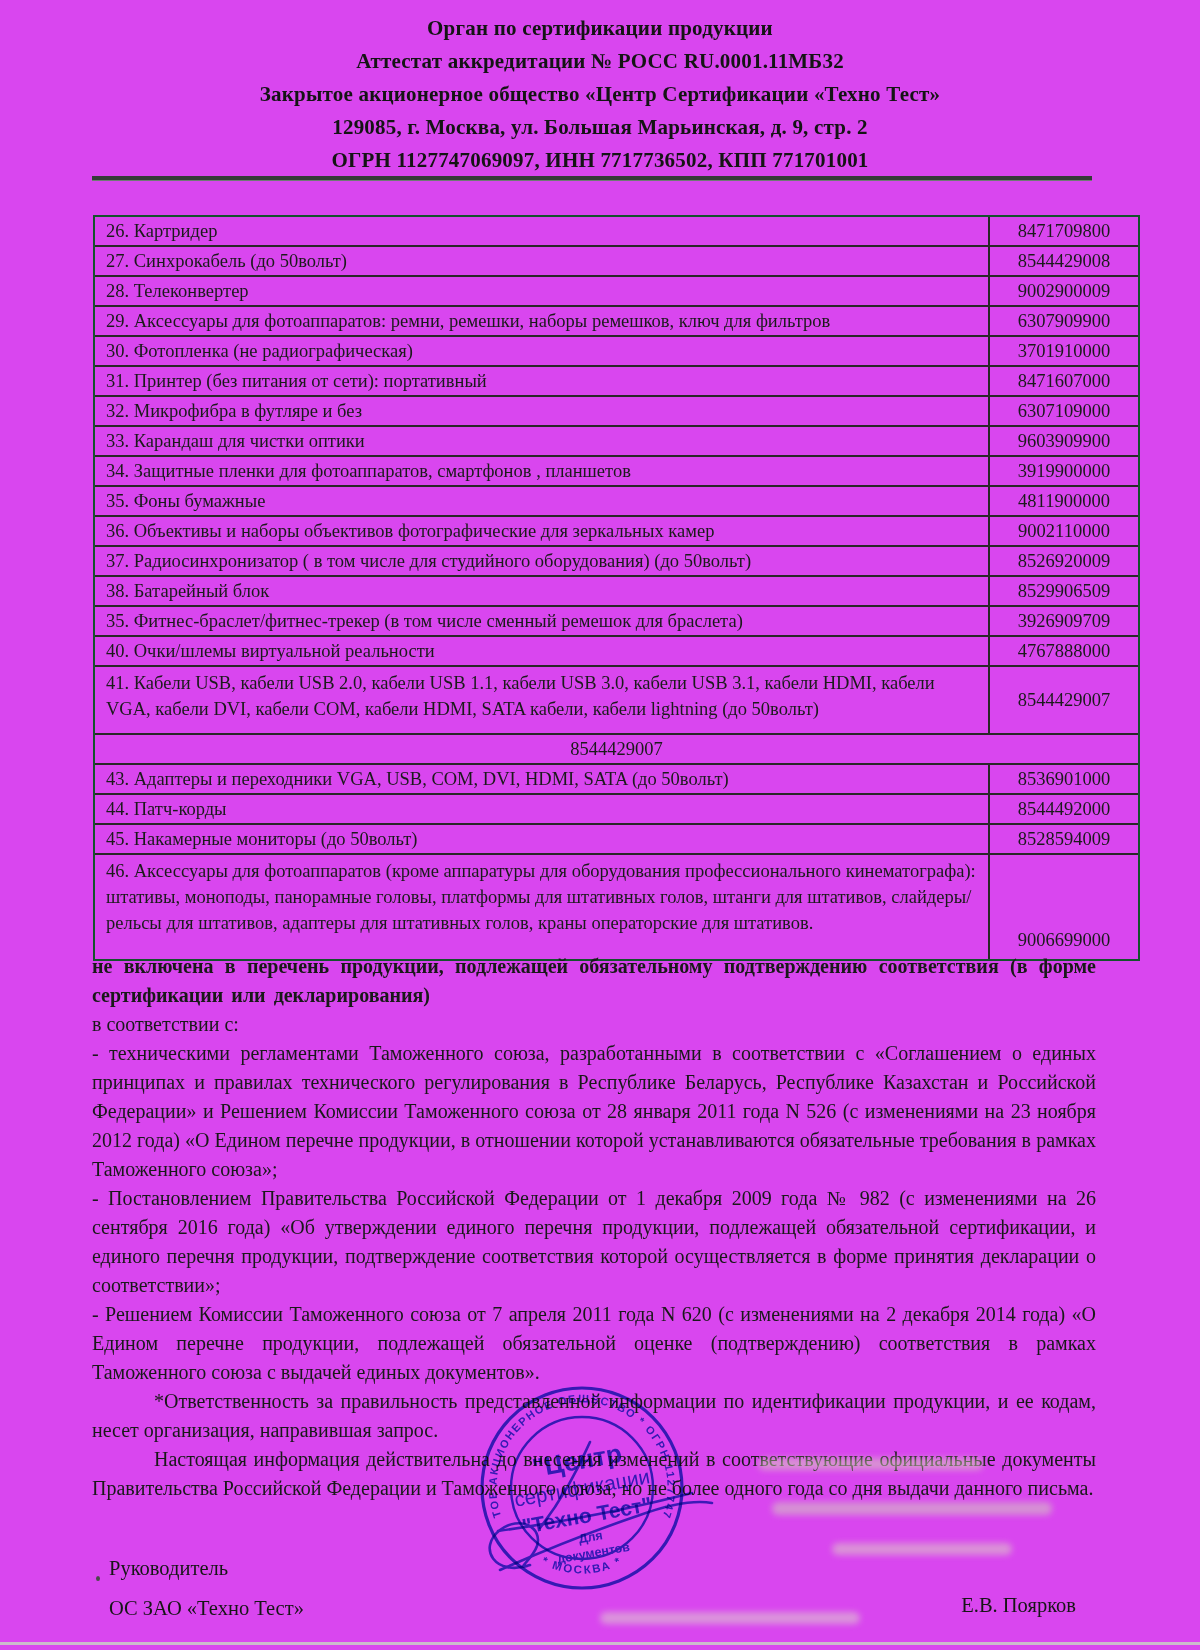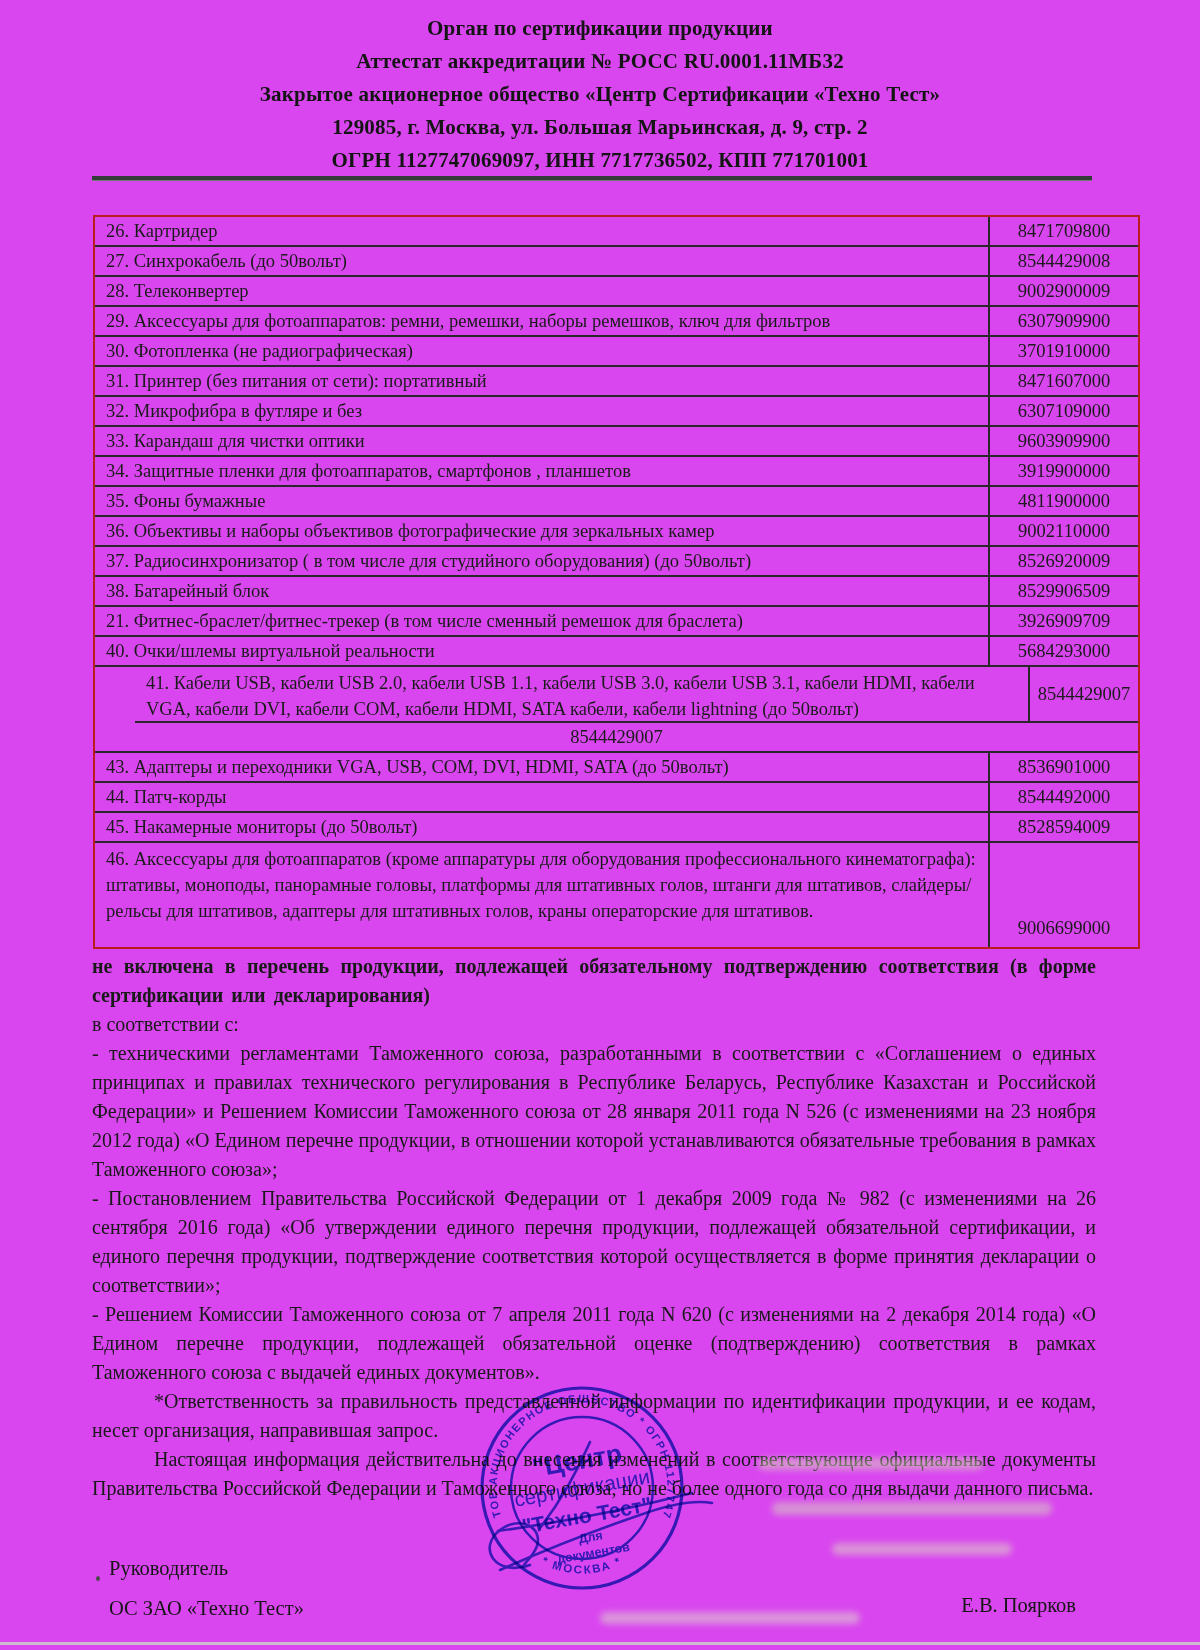--- a/index.html
+++ b/index.html
@@ -14,25 +14,25 @@
     text-align:center;font-weight:bold;font-size:21px;line-height:33px;
     color:#141414;letter-spacing:.2px;
   }
   .rule{
     position:absolute;left:92px;top:176px;width:1000px;height:4px;
     background:#343b38;border-bottom:1px solid #6f7a74;
   }
   
   .tbl{
     position:absolute;left:93px;top:215px;width:1047px;
-    border:2px solid #b91c1c;box-sizing:border-box;background:transparent;
+    border:2px solid #14532d;box-sizing:border-box;background:transparent;
   }
   .tr{display:flex;border-bottom:2px solid #282828;box-sizing:border-box;height:30px;}
   .tr:last-child{border-bottom:none;}
-  .tr.r2{height:56px;margin-left:40px;}
+  .tr.r2{height:68px;}
   .tr.r4{height:104px;border-radius:21px;}
   .td-desc{
     width:895px;box-sizing:border-box;border-right:2px solid #282828;
     padding:0 10px 0 11px;font-size:18.5px;
     display:flex;align-items:center;
   }
   .tr.r2 .td-desc,.tr.r4 .td-desc{display:block;padding-top:3px;line-height:26px;}
   .td-code{
     flex:1;display:flex;align-items:center;justify-content:center;
     font-size:18.5px;box-sizing:border-box;
@@ -119,26 +119,26 @@
       </div>
     <div class="tr">
         <div class="td-desc">37. Радиосинхронизатор ( в том числе для студийного оборудования) (до 50вольт)</div>
         <div class="td-code">8526920009</div>
       </div>
     <div class="tr">
         <div class="td-desc">38. Батарейный блок</div>
         <div class="td-code">8529906509</div>
       </div>
     <div class="tr">
-        <div class="td-desc">21. Фитнес-браслет/фитнес-трекер (в том числе сменный ремешок для браслета)</div>
+        <div class="td-desc">35. Фитнес-браслет/фитнес-трекер (в том числе сменный ремешок для браслета)</div>
         <div class="td-code">3926909709</div>
       </div>
     <div class="tr">
         <div class="td-desc">40. Очки/шлемы виртуальной реальности</div>
-        <div class="td-code">5684293000</div>
+        <div class="td-code">4767888000</div>
       </div>
     <div class="tr r2">
         <div class="td-desc">41. Кабели USB, кабели USB 2.0, кабели USB 1.1, кабели USB 3.0, кабели USB 3.1, кабели HDMI, кабели VGA, кабели DVI, кабели COM, кабели HDMI, SATA кабели, кабели lightning (до 50вольт)</div>
         <div class="td-code">8544429007</div>
       </div>
     <div class="tr">
         <div class="td-code">8544429007</div>
       </div>
     <div class="tr">
         <div class="td-desc">43. Адаптеры и переходники VGA, USB, COM, DVI, HDMI, SATA (до 50вольт)</div>

